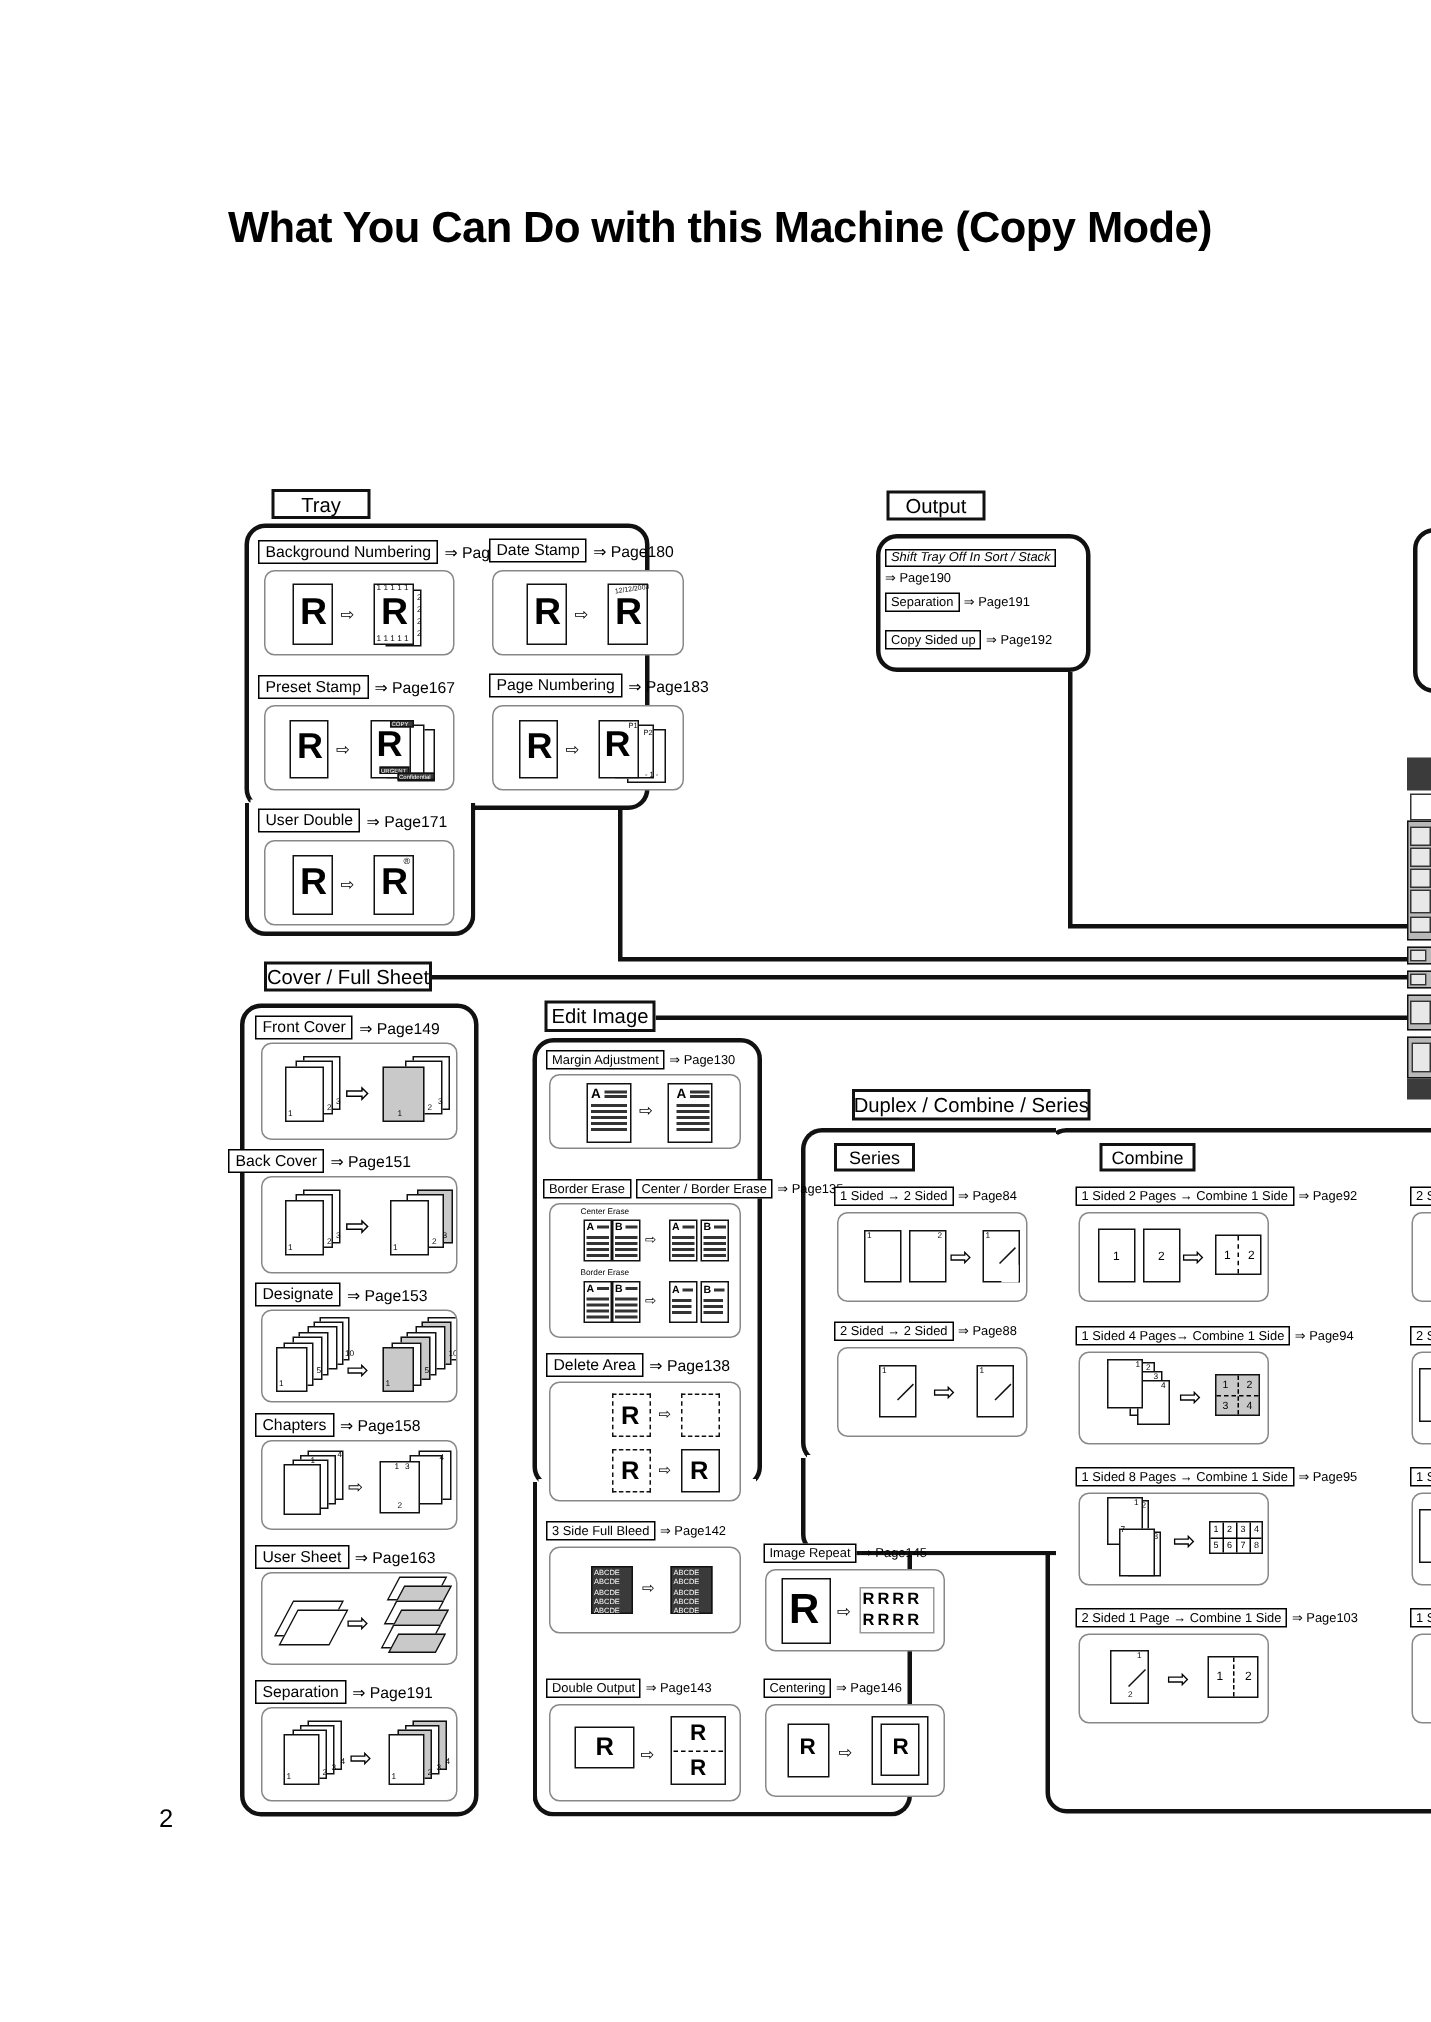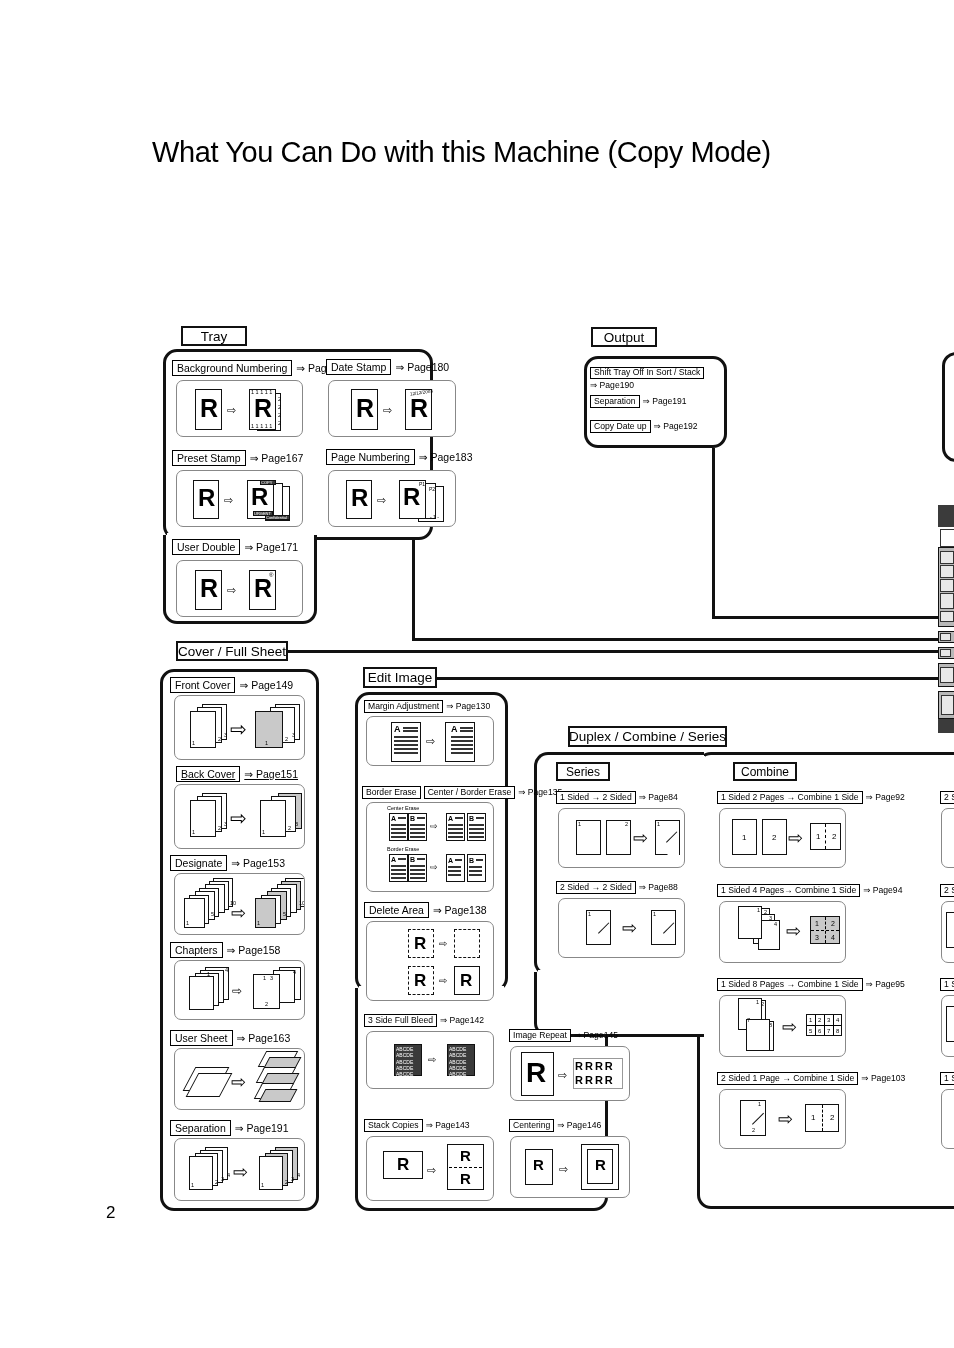--- a/index.html
+++ b/index.html
@@ -9,21 +9,21 @@
     font-family:"Liberation Sans", sans-serif;
     color:#000;
     overflow:hidden;
     position:relative;
   }
   .page{position:absolute;inset:0;}
 
   
   .title{
     position:absolute;left:152px;top:133px;width:700px;
-    font-size:29px;font-weight:normal;line-height:1.32;
+    font-size:29px;font-weight:bold;line-height:1.32;
     letter-spacing:-0.4px;
   }
 
   
   .folio{position:absolute;left:106px;top:1203px;font-size:17px;}
 
   
   .grp{
     position:absolute;
     border:3.5px solid #111;
@@ -218,29 +218,29 @@
     <div class="arrow" style="left:50px;top:24px;font-size:11px;">⇨</div>
     <div class="sheet" style="left:72px;top:9px;width:27px;height:40px;"></div>
     <div class="rch" style="left:77px;top:15px;font-size:25px;">R</div>
     <div class="num" style="left:92px;top:11px;font-size:6px;">®</div>
   </div>
 
   <div class="tag" style="left:591px;top:327px;width:66px;height:20px;">Output</div>
   <div class="grp" style="left:584px;top:356px;width:143px;height:92px;"></div>
 
   <div class="lbl tiny" style="left:590px;top:361px;display:block;">
-    <span class="bx" style="display:inline-block;">Shift Tray Off In Sort / Stack</span>
+    <span class="bx" style="display:inline-block;font-style:italic;">Shift Tray Off In Sort / Stack</span>
     <div class="pg" style="margin-left:0;margin-top:1px;">⇒ Page190</div>
   </div>
   <div class="lbl tiny" style="left:590px;top:395px;">
     <span class="bx">Separation</span>
     <span class="pg">⇒ Page191</span>
   </div>
   <div class="lbl tiny" style="left:590px;top:420px;">
-    <span class="bx">Copy Date up</span>
+    <span class="bx">Copy Sided up</span>
     <span class="pg">⇒ Page192</span>
   </div>
 
   <div class="grp" style="left:942px;top:352px;width:60px;height:110px;"></div>
 
   <div class="panel" style="left:938px;top:505px;width:16px;height:230px;">
     <div class="pnl-dark" style="left:0;top:0;width:16px;height:22px;"></div>
     <div class="pnl-white" style="left:2px;top:24px;width:14px;height:16px;"></div>
     <div class="pnl-body" style="left:0;top:42px;width:16px;height:78px;"></div>
     <div class="pnl-btn" style="left:2px;top:46px;width:12px;height:11px;"></div>
@@ -275,21 +275,21 @@
       <div class="num" style="left:49px;top:37px;">3</div>
     <div class="arrowbig" style="left:55px;top:23px;font-size:20px;">⇨</div>
     <div class="sheet" style="left:100px;top:8px;width:25px;height:36px;"></div>
     <div class="sheet" style="left:95px;top:11px;width:25px;height:36px;"></div>
     <div class="sheet gray" style="left:80px;top:15px;width:28px;height:37px;"></div>
     <div class="num" style="left:90px;top:45px;">1</div>
       <div class="num" style="left:110px;top:41px;">2</div>
       <div class="num" style="left:117px;top:37px;">3</div>
   </div>
 
-  <div class="lbl" style="left:176px;top:766px;text-decoration:underline;">
+  <div class="lbl" style="left:152px;top:766px;">
     <span class="bx">Back Cover</span>
     <span class="pg">⇒ Page151</span>
   </div>
   <div class="ill" style="left:174px;top:784px;width:131px;height:65px;">
     <div class="sheet" style="left:27px;top:8px;width:25px;height:36px;"></div>
     <div class="sheet" style="left:22px;top:11px;width:25px;height:36px;"></div>
     <div class="sheet" style="left:15px;top:15px;width:26px;height:37px;"></div>
     <div class="num" style="left:17px;top:45px;">1</div>
       <div class="num" style="left:43px;top:41px;">2</div>
       <div class="num" style="left:49px;top:37px;">3</div>
@@ -511,21 +511,21 @@
   </div>
   <div class="ill" style="left:366px;top:1031px;width:128px;height:58px;">
     <div class="sheet dark" style="left:27px;top:12px;width:28px;height:32px;"></div>
     <div class="num" style="left:29px;top:14px;color:#fff;font-size:5px;line-height:1.25;">ABCDE<br>ABCDE<br>ABCDE<br>ABCDE<br>ABCDE</div>
     <div class="arrow" style="left:61px;top:23px;font-size:10px;">⇨</div>
     <div class="sheet dark" style="left:80px;top:12px;width:28px;height:32px;border:1.6px solid #111;"></div>
     <div class="num" style="left:82px;top:14px;color:#fff;font-size:5px;line-height:1.25;">ABCDE<br>ABCDE<br>ABCDE<br>ABCDE<br>ABCDE</div>
   </div>
 
   <div class="lbl tiny" style="left:364px;top:1119px;">
-    <span class="bx">Stack Copies</span>
+    <span class="bx">Double Output</span>
     <span class="pg">⇒ Page143</span>
   </div>
   <div class="ill" style="left:366px;top:1136px;width:128px;height:65px;">
     <div class="sheet" style="left:16px;top:14px;width:40px;height:28px;"></div>
     <div class="rch" style="left:30px;top:19px;font-size:17px;">R</div>
     <div class="arrow" style="left:60px;top:28px;font-size:11px;">⇨</div>
     <div class="sheet" style="left:80px;top:7px;width:37px;height:46px;"></div>
     <div class="rch" style="left:93px;top:11px;font-size:15px;">R</div>
     <div class="dashh" style="left:82px;top:30px;width:33px;"></div>
     <div class="rch" style="left:93px;top:34px;font-size:15px;">R</div>

